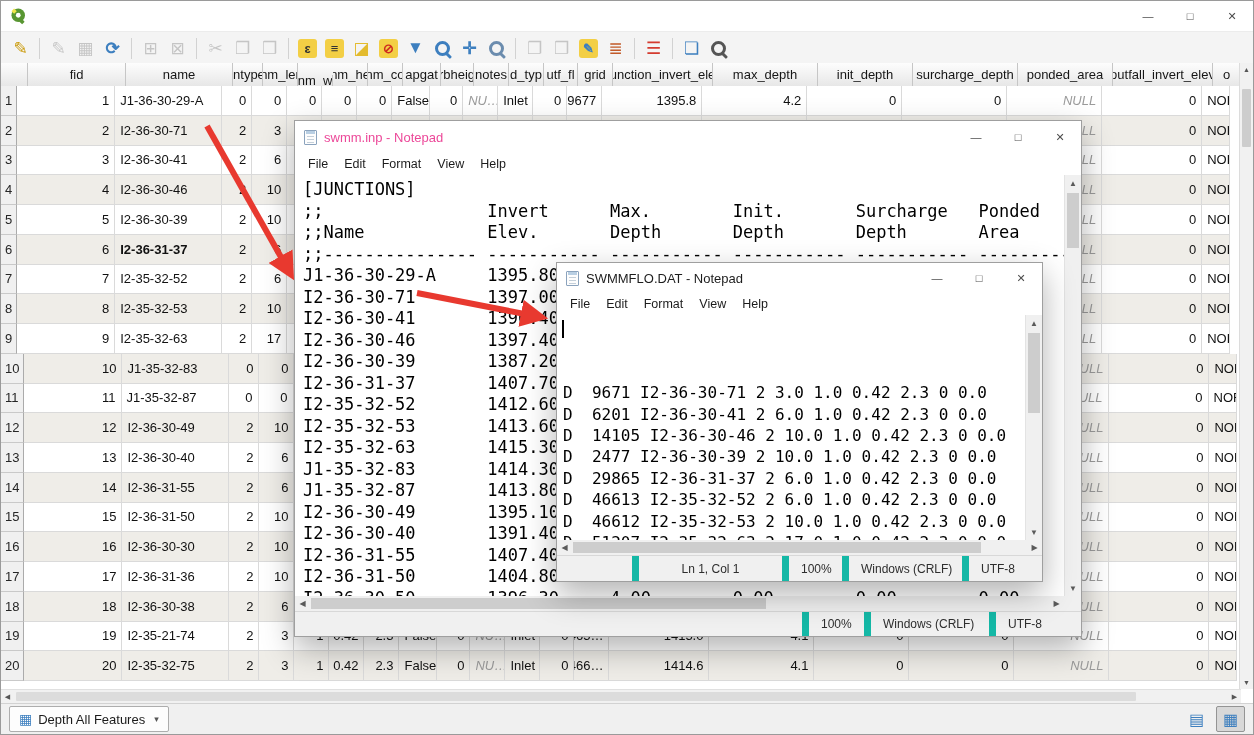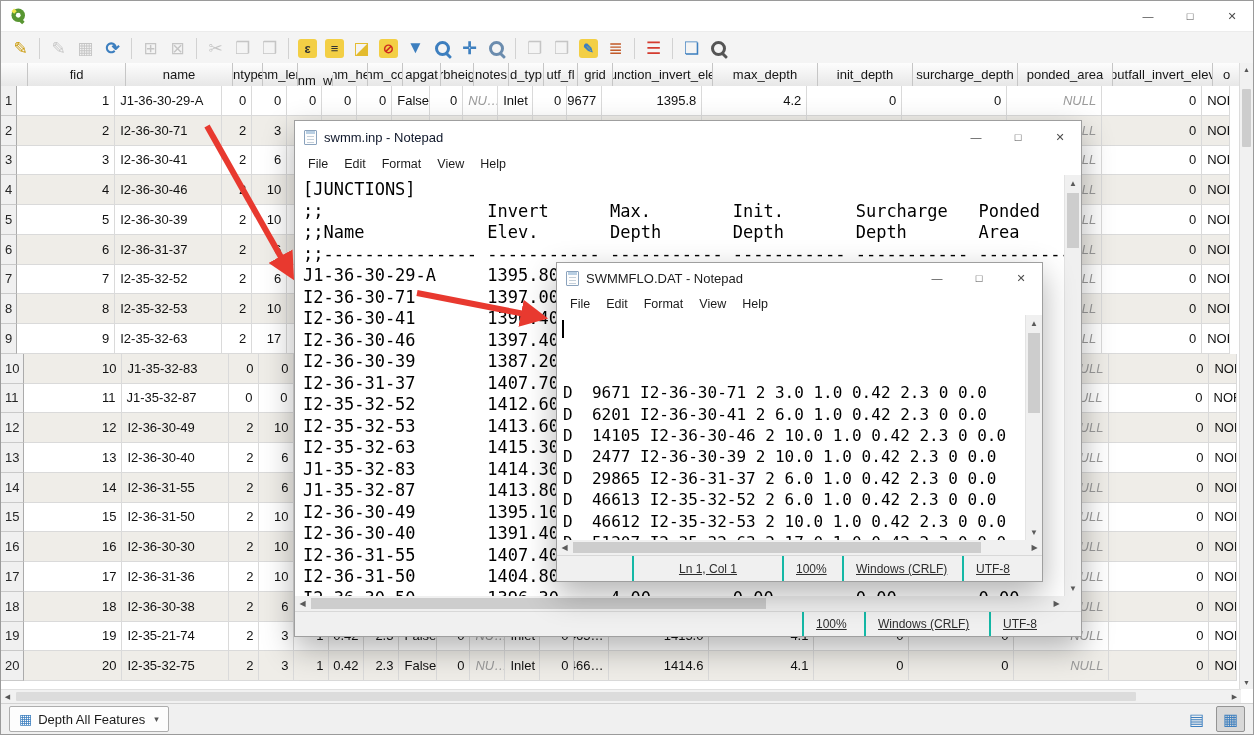--- a/index.html
+++ b/index.html
@@ -93,22 +93,22 @@
   .np-vscroll .sb-arrow{position:absolute;left:0;width:16px;height:16px;display:flex;align-items:center;
     justify-content:center;font-size:8px;color:#5a5a5a;}
   .np-vscroll .thumb{position:absolute;left:2px;right:2px;background:#cdcdcd;}
   .np-hscroll{height:15px;background:#f0f0f0;position:relative;flex:0 0 auto;}
   .np-hscroll .sb-arrow{position:absolute;top:0;width:15px;height:15px;display:flex;align-items:center;
     justify-content:center;font-size:8px;color:#5a5a5a;}
   .np-hscroll .thumb{position:absolute;top:2px;bottom:2px;background:#cdcdcd;}
   .np-status{display:flex;align-items:stretch;background:#f0f0f0;border-top:1px solid #d8d8d8;
     font-size:12px;color:#2e2e2e;flex:0 0 auto;}
   .np-status .spacer{flex:1;}
-  .np-status .seg{border-left:2px solid #14b8a6;display:flex;align-items:center;padding:0 12px;
-    box-sizing:border-box;white-space:nowrap;text-decoration:underline;}
+  .np-status .seg{border-left:7px solid #14b8a6;display:flex;align-items:center;padding:0 12px;
+    box-sizing:border-box;white-space:nowrap;}
   #np-inp{left:294px;top:120px;width:788px;height:517px;z-index:10;}
   #np-inp .np-title{height:32px;}
   #np-inp .np-text{font-size:17px;line-height:21.5px;padding:4px 0 0 8px;}
   #np-inp .np-status{height:24px;}
   #np-dat{left:556px;top:262px;width:487px;height:320px;z-index:20;}
   #np-dat .np-title{height:30px;}
   #np-dat .np-text{font-size:16px;line-height:21.4px;padding:3px 0 0 6px;}
   #np-dat .np-status{height:25px;}
   .caret{position:absolute;left:5px;top:5px;width:2px;height:18px;background:#000;}
 
@@ -363,21 +363,21 @@
         <div class="cell ar" style="width: 105px;"></div>
         <div class="cell ar" style="width: 95px;"></div>
         <div class="cell ar" style="width: 105px;"></div>
         <div class="cell ar nullv" style="width: 95px;">NULL</div>
         <div class="cell ar" style="width: 100px;">0</div>
         <div class="cell al" style="width: 28px;">NOR</div>
       </div>
       <div class="trow">
         <div class="cell rowhdr">6</div>
         <div class="cell ar" style="width: 98px;">6</div>
-        <div class="cell al" style="width: 107px;">I2-36-31-37</div>
+        <div class="cell al" style="width: 107px; font-weight: bold;">I2-36-31-37</div>
         <div class="cell ar" style="width: 30px;">2</div>
         <div class="cell ar" style="width: 35px;">6</div>
         <div class="cell ar" style="width: 35px;"></div>
         <div class="cell ar" style="width: 35px;"></div>
         <div class="cell ar" style="width: 35px;"></div>
         <div class="cell al" style="width: 38px;"></div>
         <div class="cell ar" style="width: 33px;"></div>
         <div class="cell al" style="width: 35px;"></div>
         <div class="cell al" style="width: 35px;"></div>
         <div class="cell ar" style="width: 34px;"></div>
@@ -738,21 +738,21 @@
       <div class="view-btn active">
         <span>▦</span>
       </div>
     </div>
   </div>
 </div>
 
 <div class="np" id="np-inp">
   <div class="np-title">
     <span class="np-ico"></span>
-    <span class="np-ttext" style="color:#0f172a">swmm.inp - Notepad</span>
+    <span class="np-ttext" style="color:#ec4899">swmm.inp - Notepad</span>
     <div class="np-controls">
         <div class="win-btn np-btn">
           <span>—</span>
         </div>
         <div class="win-btn np-btn">
           <span>□</span>
         </div>
         <div class="win-btn np-btn">
           <span>✕</span>
         </div>

